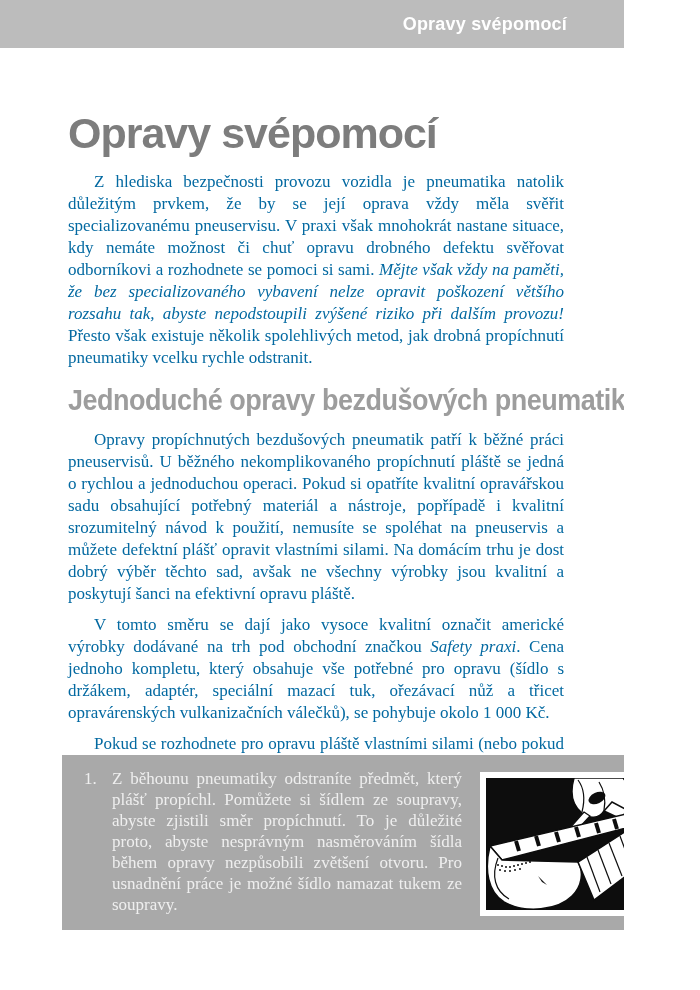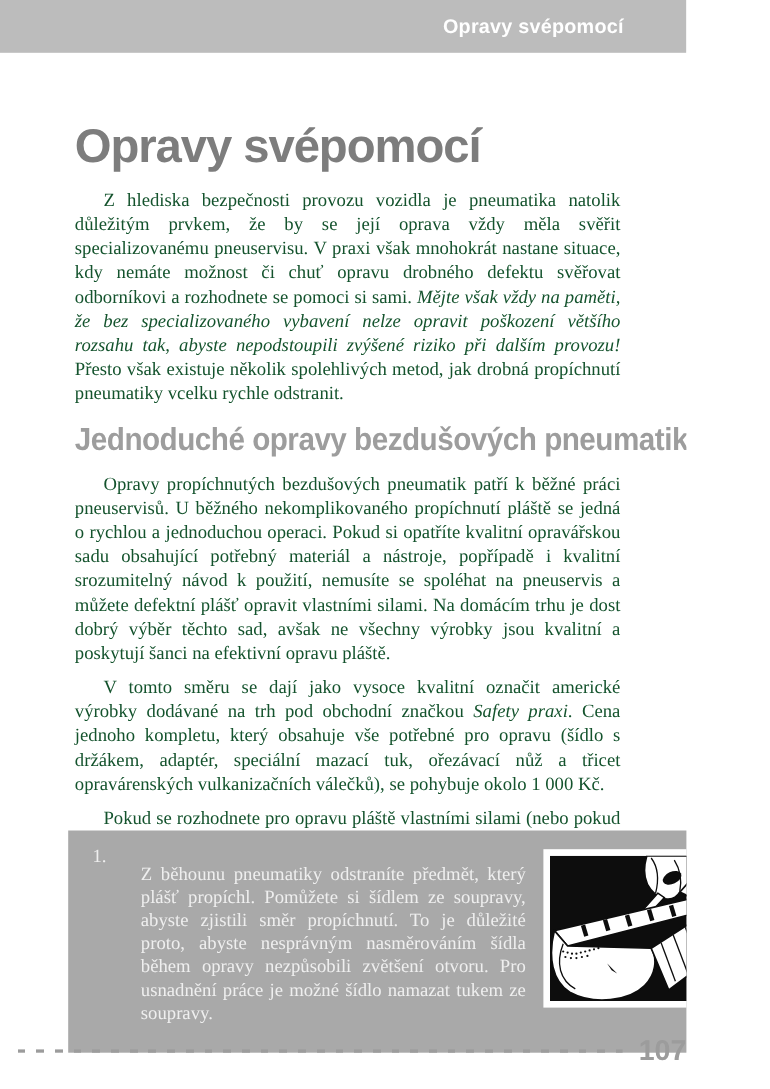--- a/index.html
+++ b/index.html
@@ -16,41 +16,41 @@
     font-family:"Liberation Sans", sans-serif; font-weight:bold;
     font-size:18px; color:#ffffff; letter-spacing:0.2px;
   }
   .content { margin:0 60px 0 68px; }
   .title {
     font-family:"Liberation Sans", sans-serif; font-weight:bold;
     font-size:43px; color:#7d7d7d; margin:64px 0 16px 0;
     letter-spacing:-1px; white-space:nowrap; line-height:1;
   }
   .par {
-    font-size:17px; line-height:22px; color:#14532d;
+    font-size:17px; line-height:22px; color:#0369a1;
     text-align:justify; text-indent:26px; margin:0 0 9px 0;
   }
   .it { font-style:italic; }
   .heading {
     font-family:"Liberation Sans", sans-serif; font-weight:bold;
     font-size:29px; color:#9d9d9d; margin:16px 0 12px 0;
     letter-spacing:-0.5px; white-space:nowrap; line-height:1.1;
     transform:scaleX(0.93); transform-origin:left center;
   }
   
   .step-box {
     position:absolute; left:62px; top:755px; width:594px; min-height:175px;
     background:#a9a9a9; box-sizing:border-box;
     padding:13px 16px 10px 22px; display:flex; align-items:flex-start;
   }
   .step-num {
     flex:none; width:28px; color:#efefef; font-size:17px; line-height:21px;
   }
   .step-text {
-    flex:none; width:350px; margin:16px; color:#efefef; font-size:17px;
+    flex:none; width:350px; margin:0; color:#efefef; font-size:17px;
     line-height:21px; text-align:justify;
   }
   .step-figure {
     flex:none; margin:4px 0 0 auto; width:160px; height:144px;
     background:#ffffff; padding:6px; box-sizing:border-box;
   }
   .step-figure svg { display:block; }
   
   .pagefoot {
     position:absolute; left:0; right:0; bottom:16px; height:38px;
@@ -138,18 +138,14 @@
 
         <polygon points="92,84 148,48 148,92 108,122" fill="#ffffff" stroke="#0d0d0d" stroke-width="1.5"></polygon>
         <line x1="101" y1="79" x2="114" y2="114" stroke="#0d0d0d" stroke-width="1.2"></line>
         <line x1="112" y1="72" x2="125" y2="106" stroke="#0d0d0d" stroke-width="1.2"></line>
         <line x1="123" y1="65" x2="136" y2="98" stroke="#0d0d0d" stroke-width="1.2"></line>
         <line x1="134" y1="58" x2="146" y2="90" stroke="#0d0d0d" stroke-width="1.2"></line>
       </svg>
     </figure>
   </section>
 
-  <footer class="pagefoot">
-    <span class="dashes"></span>
-    <span class="pageno">107</span>
-  </footer>
 
 </div>
 
 </body></html>

